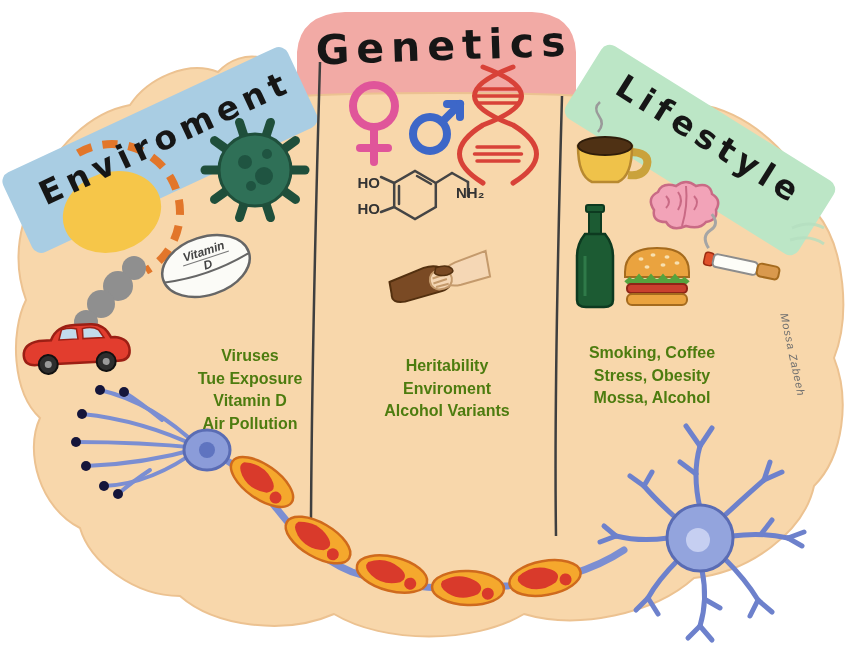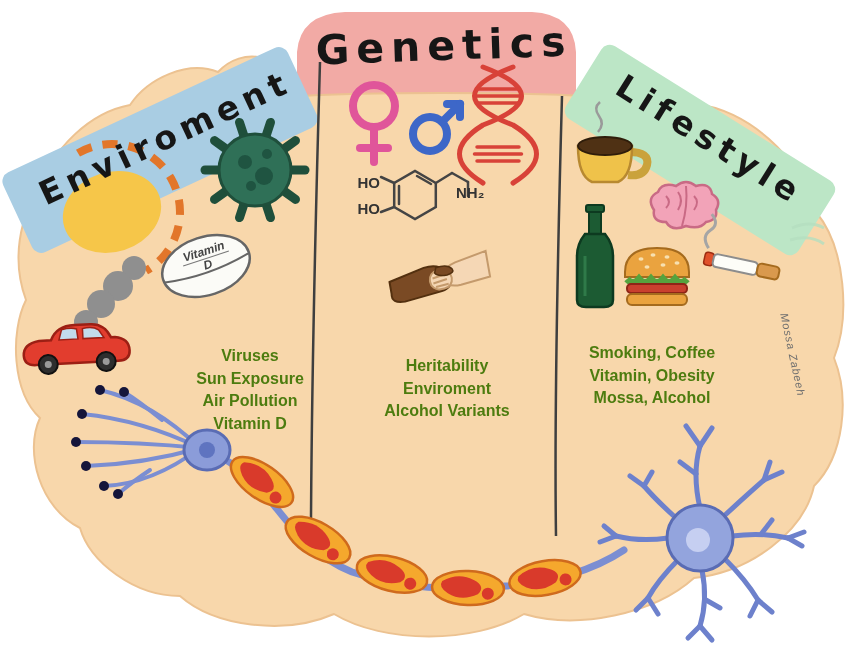--- a/index.html
+++ b/index.html
@@ -292,34 +292,34 @@
     <circle cx="-2" cy="2" r="12" fill="#c6cff1"></circle>
   </g>
 </svg>
 
 <div id="env-title" class="abs banner-title">Enviroment</div>
 <div id="gen-title" class="abs banner-title">Genetics</div>
 <div id="life-title" class="abs banner-title">Lifestyle</div>
 
 <div id="env-list" class="abs factor-list">
   <div>Viruses</div>
-  <div>Sun Exposure</div>
+  <div>Tue Exposure</div>
+  <div>Vitamin D</div>
   <div>Air Pollution</div>
-  <div>Vitamin D</div>
 </div>
 
 <div id="gen-list" class="abs factor-list">
   <div>Heritability</div>
   <div>Enviroment</div>
   <div>Alcohol Variants</div>
 </div>
 
 <div id="life-list" class="abs factor-list">
   <div>Smoking, Coffee</div>
-  <div>Vitamin, Obesity</div>
+  <div>Stress, Obesity</div>
   <div>Mossa, Alcohol</div>
 </div>
 
 <div id="pill-label" class="abs">
   <span class="l1">Vitamin</span><br>
   <span>D</span>
 </div>
 
 <div id="ho-top" class="abs tiny-label">HO</div>
 <div id="ho-bottom" class="abs tiny-label">HO</div>

